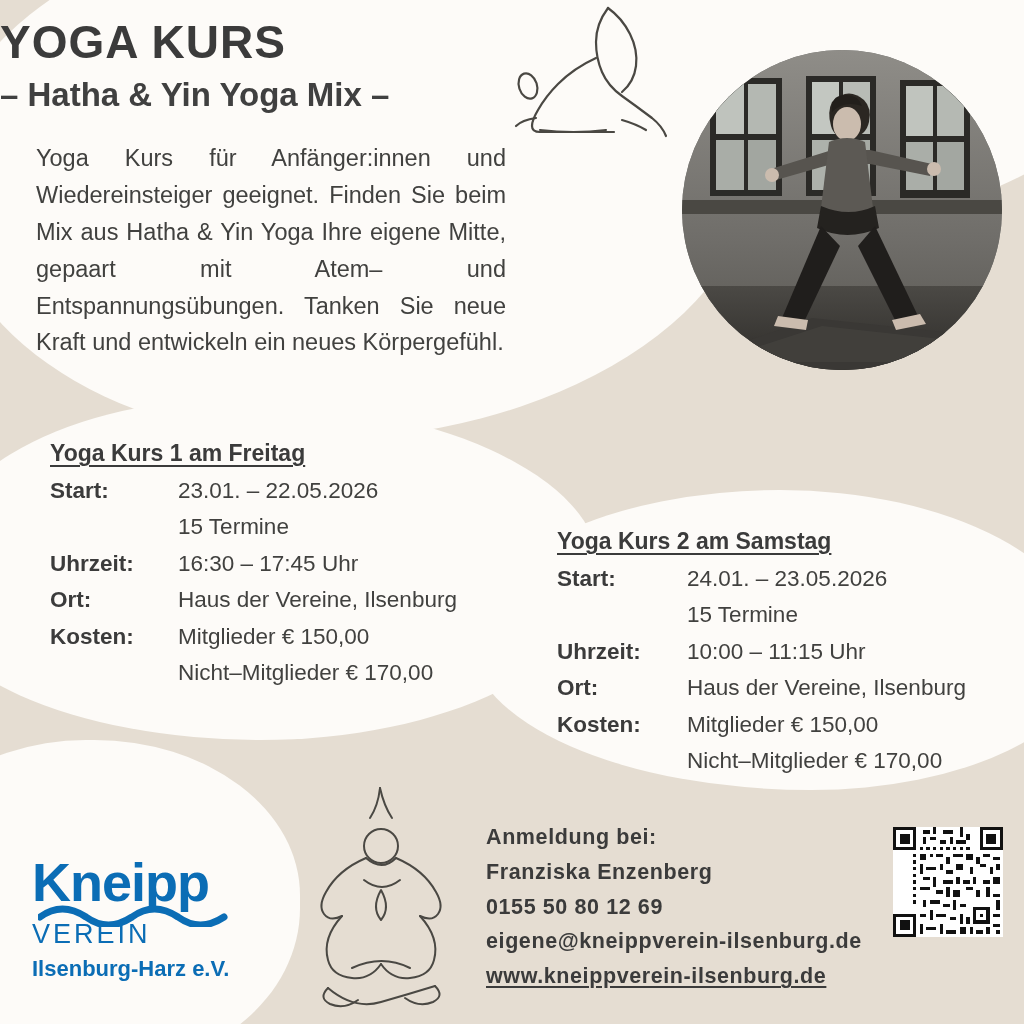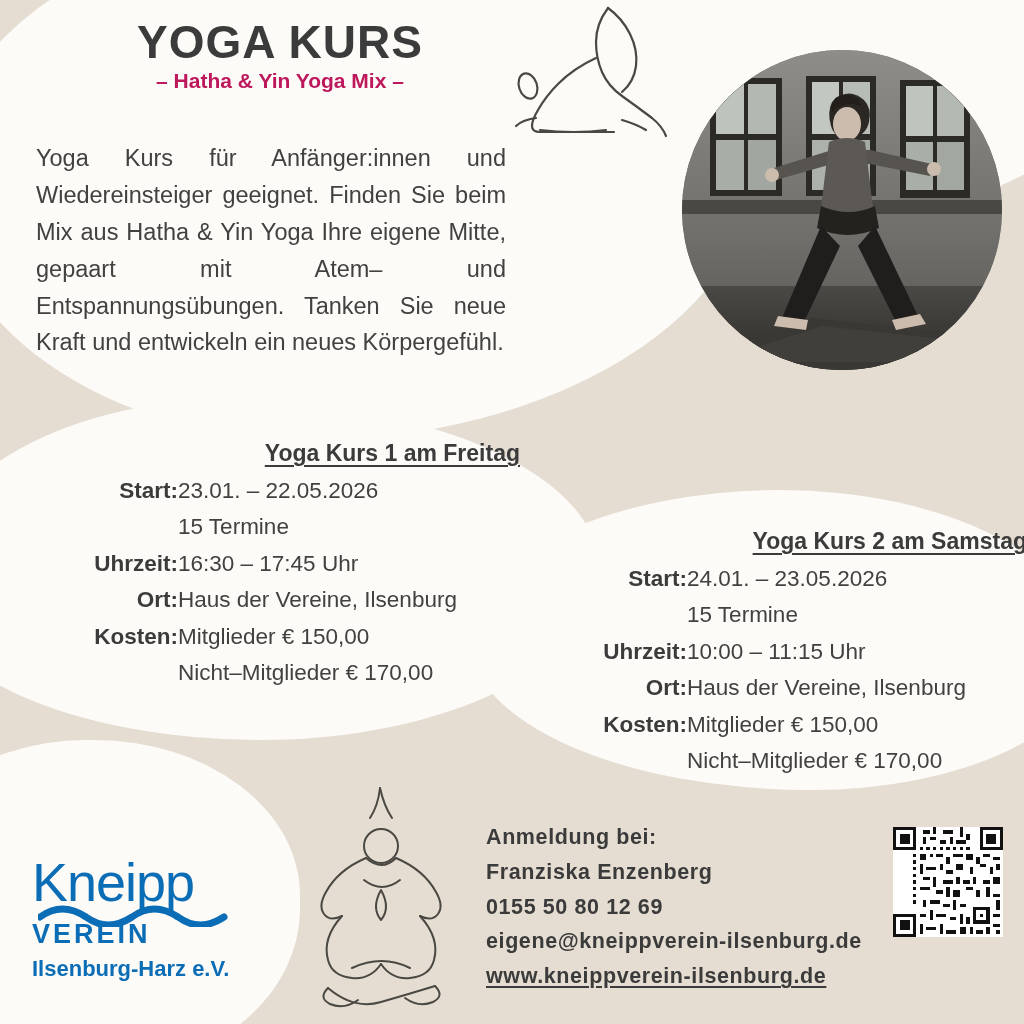--- a/index.html
+++ b/index.html
@@ -65,54 +65,52 @@
     height: 330px;
     border-radius: 50% 50% 48% 52% / 52% 48% 50% 50%;
   }
 
   
   .title-wrap {
     position: absolute;
     left: 0;
     top: 18px;
     width: 560px;
-    text-align: center;
     z-index: 5;
   }
   .title {
     font-size: 46px;
     font-weight: bold;
     letter-spacing: 1px;
     color: #3b3b3b;
     line-height: 1.05;
   }
   .subtitle {
-    margin-top: 3px;
-    font-size: 21px;
-    font-weight: bold;
-    color: #be185d;
+    margin-top: 10px;
+    font-size: 33px;
+    font-weight: bold;
+    color: #404040;
   }
 
   .intro {
     position: absolute;
     left: 36px;
     top: 140px;
     width: 470px;
     font-size: 23.5px;
     line-height: 1.57;
     text-align: justify;
     color: #41413f;
     z-index: 5;
   }
 
   
   .course {
     position: absolute;
     z-index: 5;
-    text-align: right;
   }
   .course-title {
     font-size: 23px;
     font-weight: bold;
     text-decoration: underline;
     text-underline-offset: 4px;
     color: #3b3b3b;
     margin-bottom: 6px;
   }
   .course-row {
@@ -196,29 +194,29 @@
 
   
   .logo {
     position: absolute;
     left: 32px;
     top: 855px;
     z-index: 8;
   }
   .logo-word {
     font-size: 54px;
-    font-weight: normal;
+    font-weight: bold;
     color: #0b6db5;
     letter-spacing: -1px;
     line-height: 1;
   }
   .logo-verein {
     margin-top: 10px;
     font-size: 27px;
-    font-weight: bold;
+    font-weight: normal;
     letter-spacing: 3px;
     color: #0b6db5;
   }
   .logo-sub {
     margin-top: 6px;
     font-size: 22px;
     font-weight: bold;
     color: #0b6db5;
   }
   .logo-wave {

